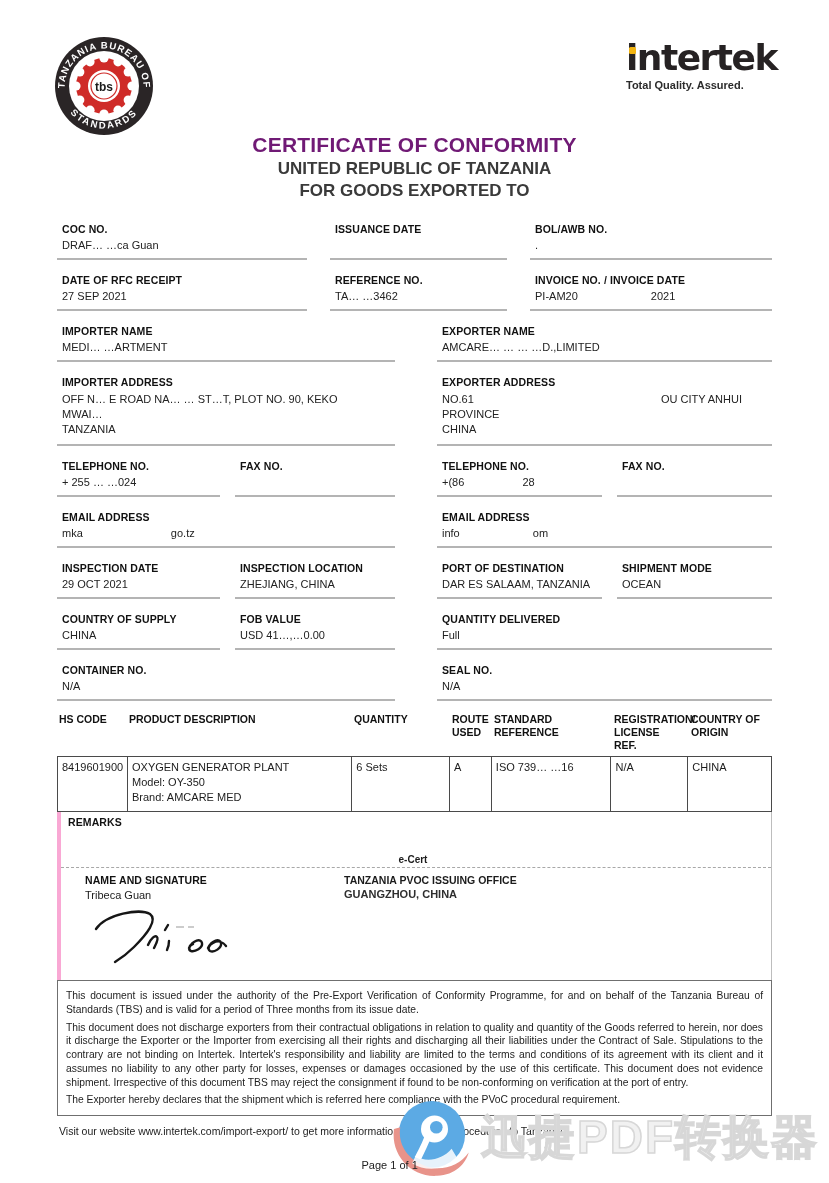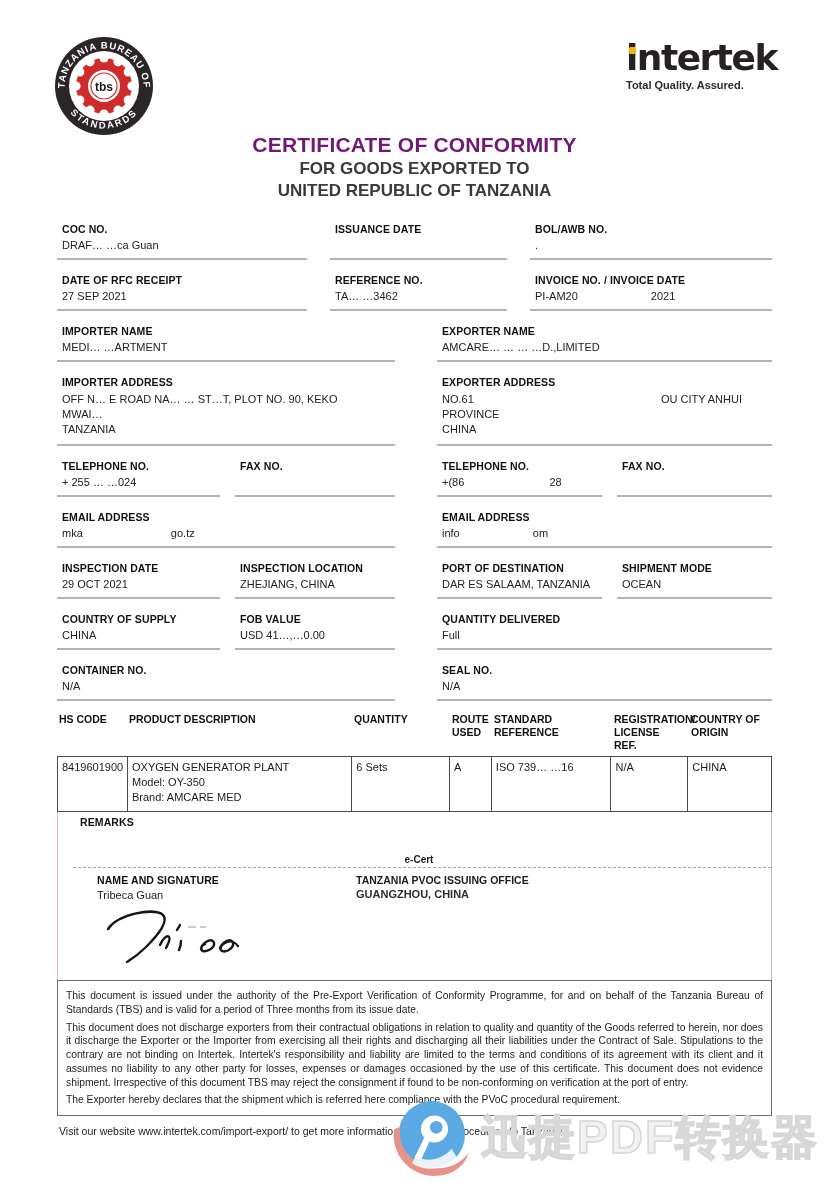--- a/index.html
+++ b/index.html
@@ -26,33 +26,33 @@
   .lbl{font-size:10.5px;font-weight:700;color:#111;padding-left:5px;margin-bottom:3px;letter-spacing:.1px;}
   .val{font-size:11px;color:#222;min-height:15px;padding:1px 4px 4px 5px;border-bottom:2px solid #b4b4b4;}
   .mb15{margin-bottom:14px;}
   .mb12{margin-bottom:12px;}
   .c1{width:250px;} .c2{width:177px;margin-left:23px;} .c3{width:242px;margin-left:23px;}
   .left-block{width:338px;} .right-block{width:335px;margin-left:42px;}
   .sub-a{width:163px;} .sub-b{width:160px;margin-left:15px;}
   .sub-c{width:165px;} .sub-d{width:155px;margin-left:15px;}
   .addr-lines{font-size:11px;color:#222;line-height:1.38;padding:1px 4px 4px 5px;border-bottom:2px solid #b4b4b4;min-height:48px;}
   .spread{display:flex;justify-content:space-between;padding-right:26px;}
-  .gap55{margin-left:82px;} .gap70{margin-left:70px;} .gap85{margin-left:85px;}
+  .gap55{margin-left:55px;} .gap70{margin-left:70px;} .gap85{margin-left:85px;}
 
   
   .tbl-head{display:flex;font-size:10.5px;font-weight:700;color:#111;margin-top:2px;margin-bottom:4px;}
   .tbl-head>div{box-sizing:border-box;padding:0 4px 0 2px;line-height:1.25;}
   .tbl-row{display:flex;border:1px solid #4a4a4a;min-height:54px;}
   .tbl-row>div{box-sizing:border-box;border-right:1px solid #4a4a4a;padding:3px 4px;font-size:11px;line-height:1.35;}
   .tbl-row>div:last-child{border-right:none;}
   .w-hs{width:70px;} .w-desc{width:225px;} .w-qty{width:98px;} .w-route{width:42px;}
   .w-std{width:120px;} .w-reg{width:77px;} .w-org{width:83px;}
 
   
-  .mid-box{border-left:1px solid #f9a8d4;border-right:1px solid #bdbdbd;padding-left:15px;}
+  .mid-box{border-left:4px solid #f9a8d4;border-right:1px solid #bdbdbd;}
   .remarks{padding:4px 6px 2px 2px;border-bottom:1px dashed #a8a8a8;}
   .remarks .lbl{margin-bottom:0;}
   .ecert{text-align:center;font-size:10px;font-weight:700;margin-top:26px;padding-right:2px;}
   .sig-row{display:flex;padding:6px 2px 10px 2px;min-height:96px;}
   .sig-left{width:262px;margin-left:17px;}
   .sig-name{font-size:11px;padding-left:5px;margin-top:1px;}
   .sig-svg{margin:6px 0 0 8px;}
   .office-lbl{font-size:10.5px;font-weight:700;padding-left:2px;}
   .office-val{font-size:11px;padding-left:2px;margin-top:2px;font-weight:700;color:#2e2e2e;}
 
@@ -110,22 +110,22 @@
   <div class="intertek">
     <div class="intertek-word">
       <span>intertek</span>
       <span class="intertek-dot"></span>
     </div>
     <div class="intertek-tag">Total Quality. Assured.</div>
   </div>
 
   <div class="title">
     <div class="t1">CERTIFICATE OF CONFORMITY</div>
+    <div class="t2">UNITED REPUBLIC OF TANZANIA</div>
     <div class="t2">FOR GOODS EXPORTED TO</div>
-    <div class="t2">UNITED REPUBLIC OF TANZANIA</div>
   </div>
 
   <div class="body-area">
 
     <div class="row mb15">
       <div class="f c1">
         <div class="lbl">COC NO.</div>
         <div class="val">DRAF… …ca Guan</div>
       </div>
       <div class="f c2">
@@ -353,13 +353,14 @@
       <circle cx="52" cy="46" r="37" fill="#5caae4"></circle>
       <path d="M10 40 C6 70 30 94 58 92 C78 91 90 78 93 66 C82 82 60 88 42 80 C24 72 14 56 17 38 Z" fill="#e8938a"></path>
       <path d="M30 78 C45 88 68 86 80 72 L74 62 C64 74 46 78 34 70 Z" fill="#ffffff" opacity="0.85"></path>
       <circle cx="55" cy="40" r="15" fill="#ffffff"></circle>
       <circle cx="57" cy="38" r="7" fill="#5caae4"></circle>
       <path d="M44 48 C40 58 36 66 33 71 L40 74 C44 66 48 57 51 50 Z" fill="#ffffff"></path>
     </svg>
     <div class="wm-text">迅捷PDF转换器</div>
   </div>
 
+  <div class="page-num">Page 1 of 1</div>
 </div>
 
 </body></html>

